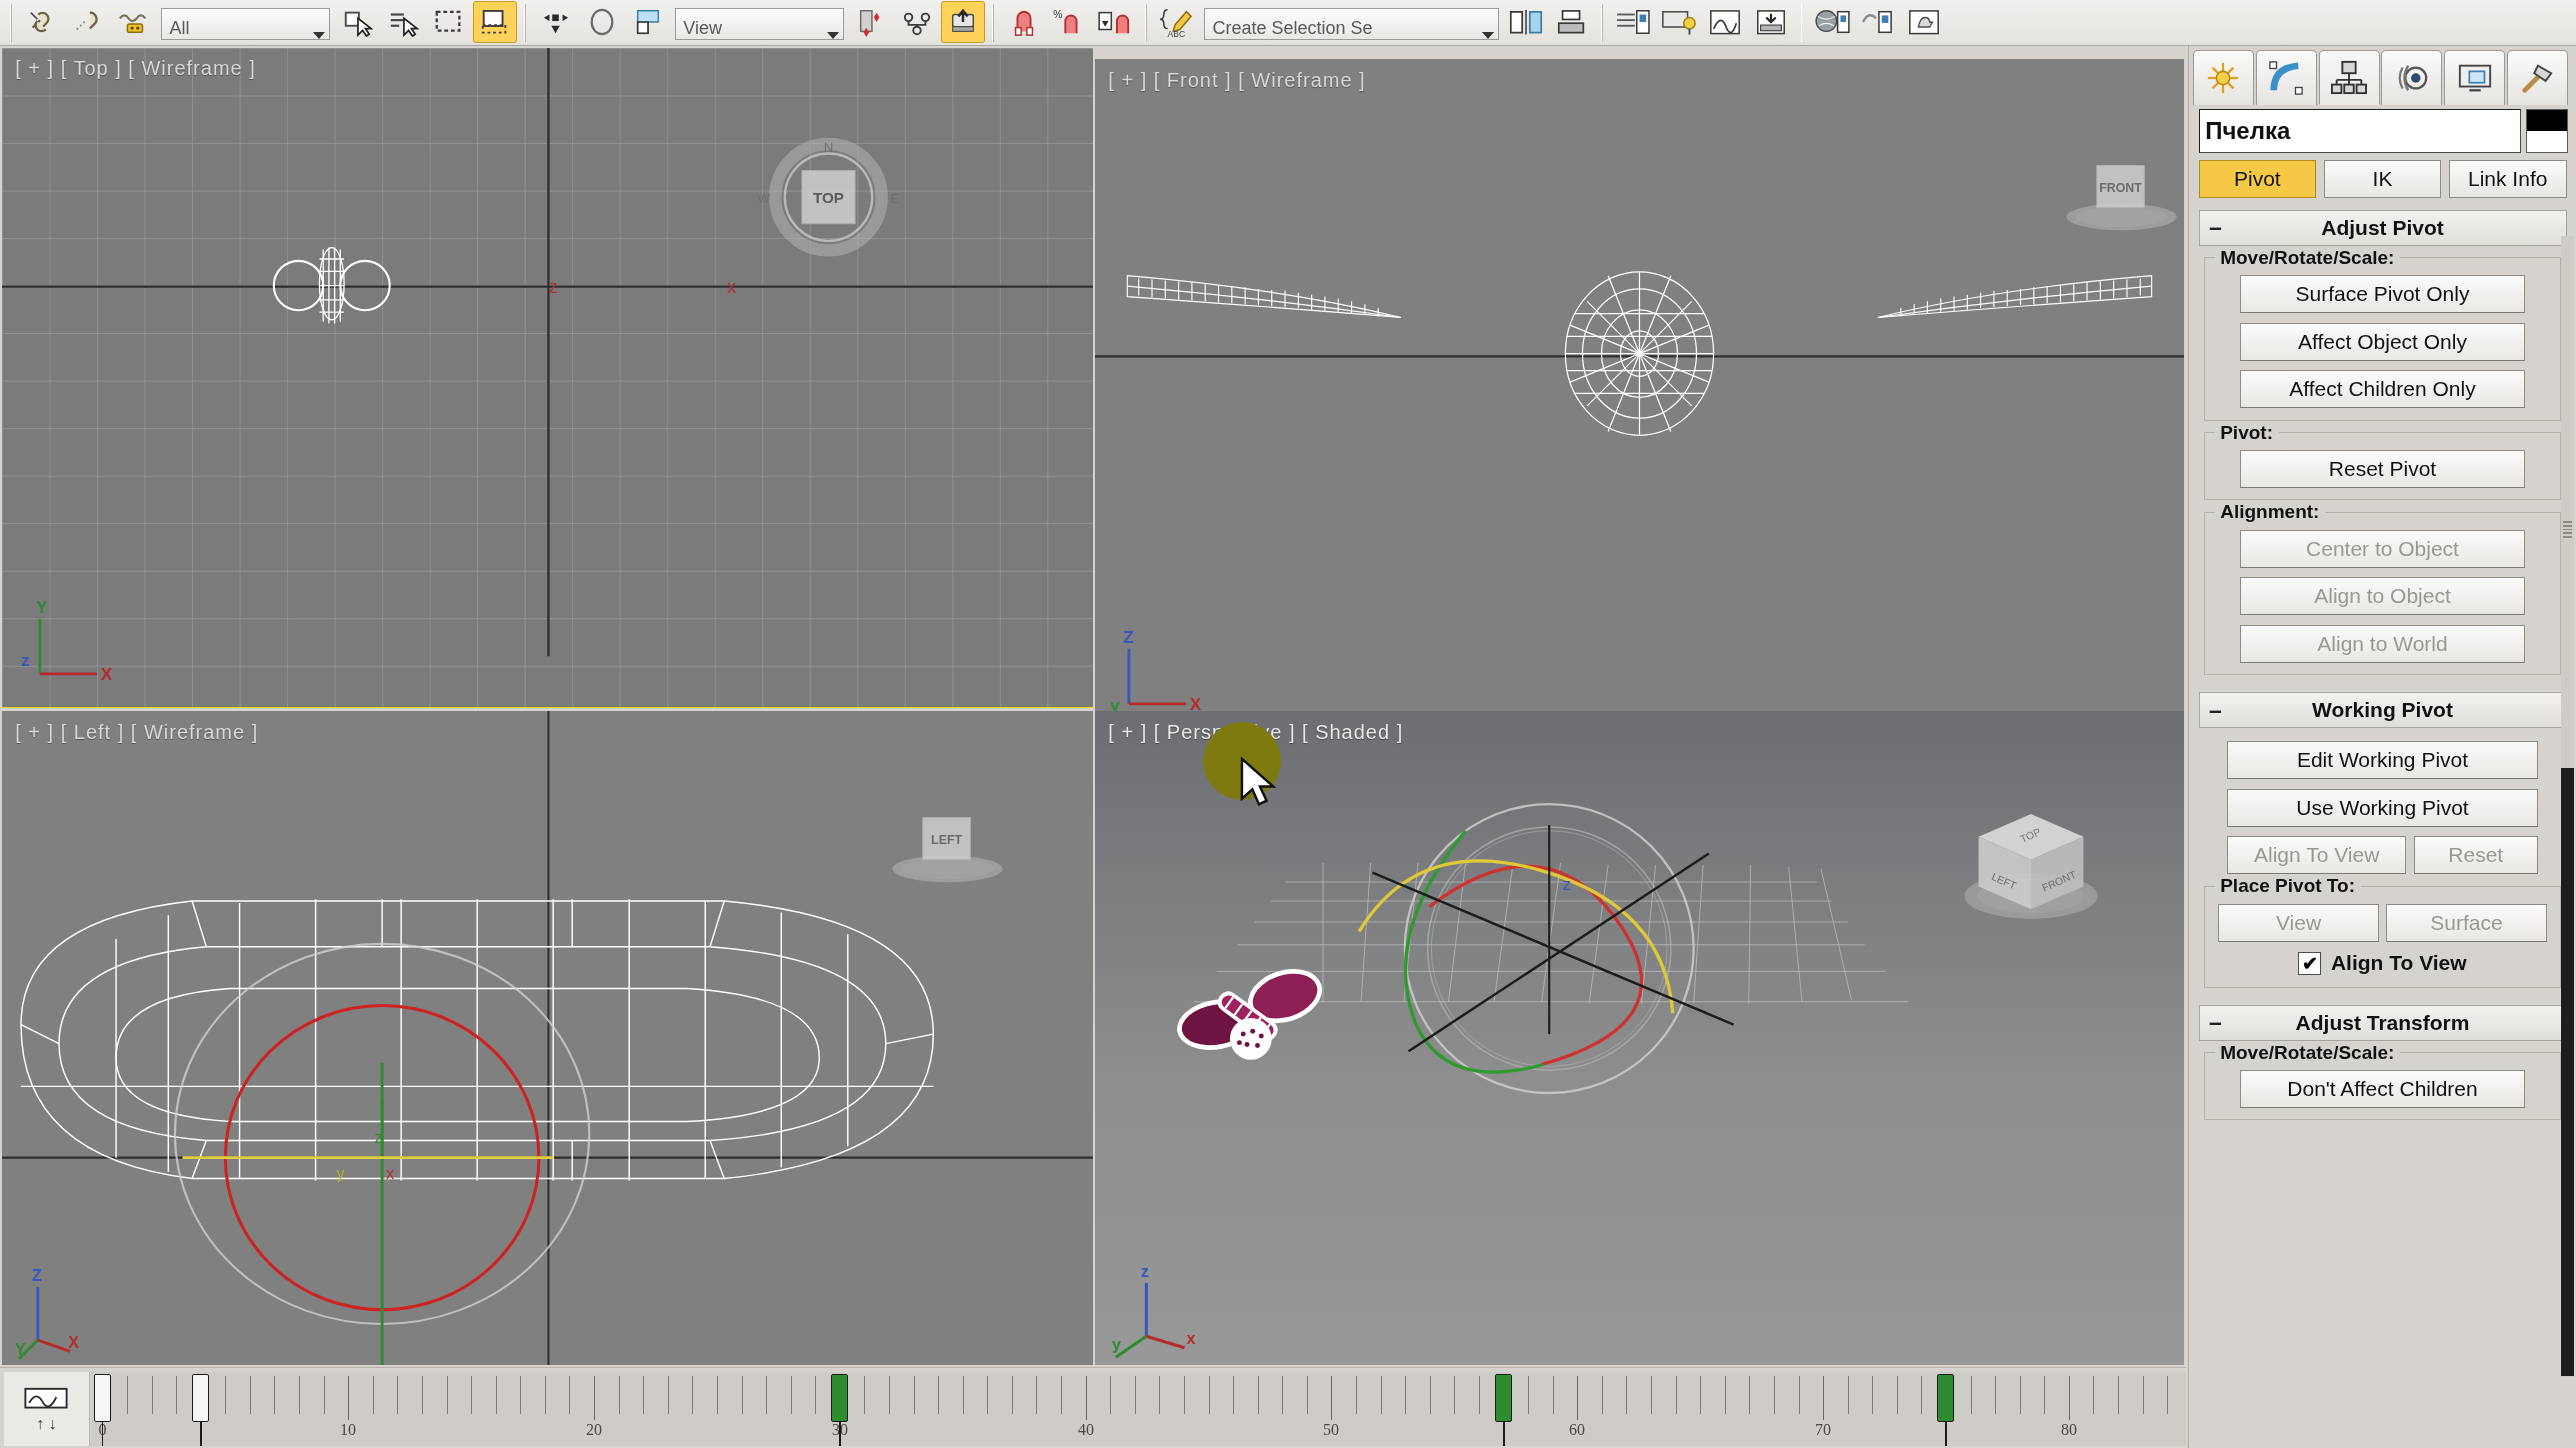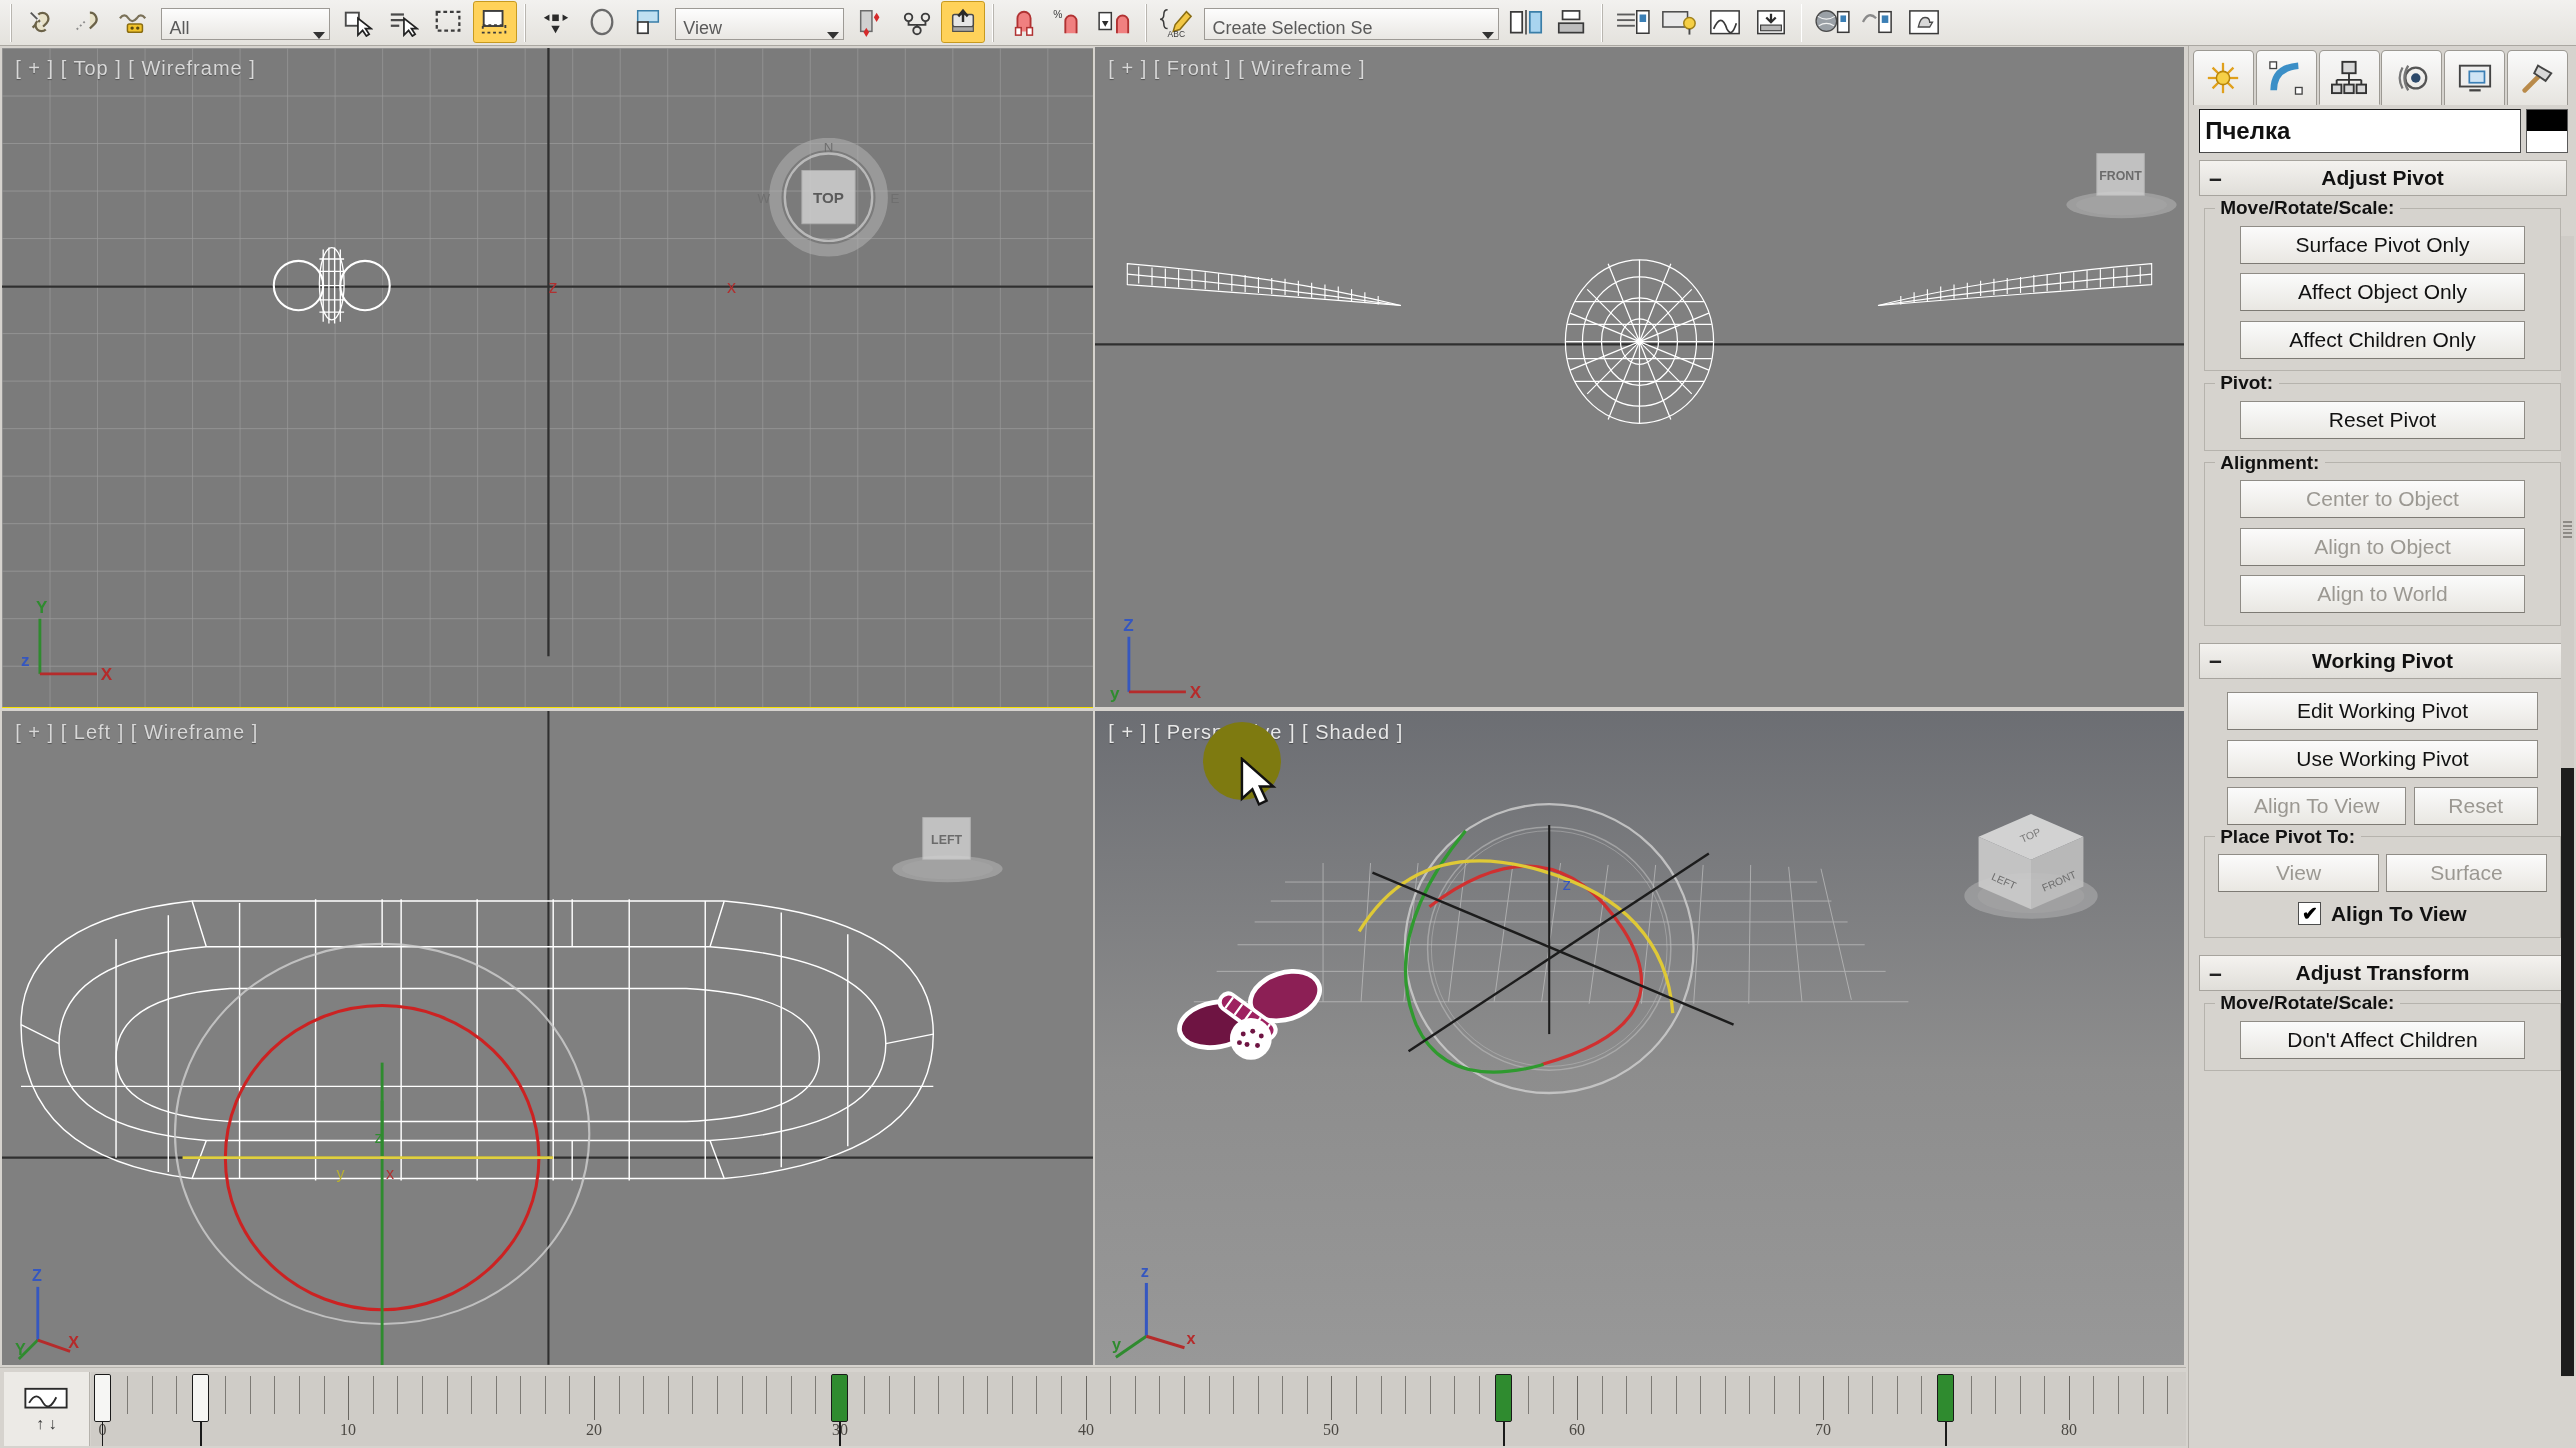--- a/index.html
+++ b/index.html
@@ -40,21 +40,21 @@
     border-top:7.6px solid #333; margin-left:7.6px;
   }
   .combo-all { width:169px; }
   .combo-view { width:169px; }
   .combo-selset { width:295px; }
 
   
   .vp-area { position:absolute; left:0; top:46px; width:2186px; height:1321px; }
   .viewport { position:absolute; overflow:hidden; }
   .vp-top    { left:1.9px;    top:1.9px;   width:1091px; height:660px; background:#7b7b7b; }
-  .vp-front  { left:1095px; top:1px;   width:1089px; height:660px; background:#808080; }
+  .vp-front  { left:1095px; top:13px;   width:1089px; height:660px; background:#808080; }
   .vp-left   { left:1.9px;    top:665px; width:1091px; height:654px; background:#808080; }
   .vp-persp  { left:1095px; top:665px; width:1089px; height:654px;
                background:linear-gradient(#6f7176,#8e8e8e 55%,#969696); }
   .vp-active-border { outline:2.9px solid #f5e000; outline-offset:-2.9px; }
   .vp-label {
     position:absolute; left:13.3px; top:9.5px;
     font-size:20px; color:#d8d8d8; letter-spacing:1px;
     font-family:"Liberation Sans", sans-serif; white-space:nowrap;
     text-shadow:0 1px 1px rgba(0,0,0,.35);
     text-align:center;
@@ -861,20 +861,25 @@
     </div>
 
     <div class="cp-namerow">
       <div class="cp-name">Пчелка</div>
       <div class="cp-swatch">
         <div class="top"></div>
         <div class="bot"></div>
       </div>
     </div>
 
+    <div class="cp-subtabs">
+      <div class="cp-subtab sel">Pivot</div>
+      <div class="cp-subtab">IK</div>
+      <div class="cp-subtab">Link Info</div>
+    </div>
 
     <div class="rollout-head">
       <span class="minus">–</span>
       <span class="title">Adjust Pivot</span>
     </div>
 
     <div class="group">
       <span class="glabel">Move/Rotate/Scale:</span>
       <div class="btn">Surface Pivot Only</div>
       <div class="btn">Affect Object Only</div>

